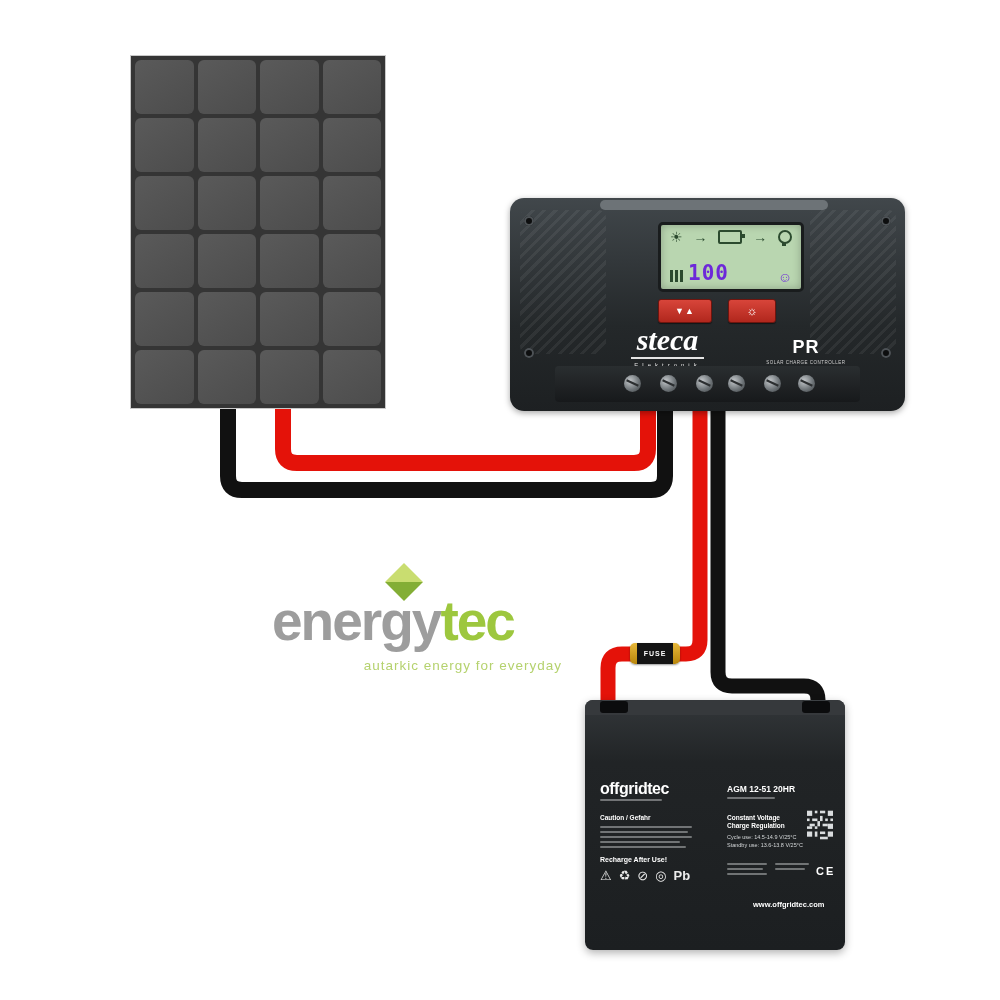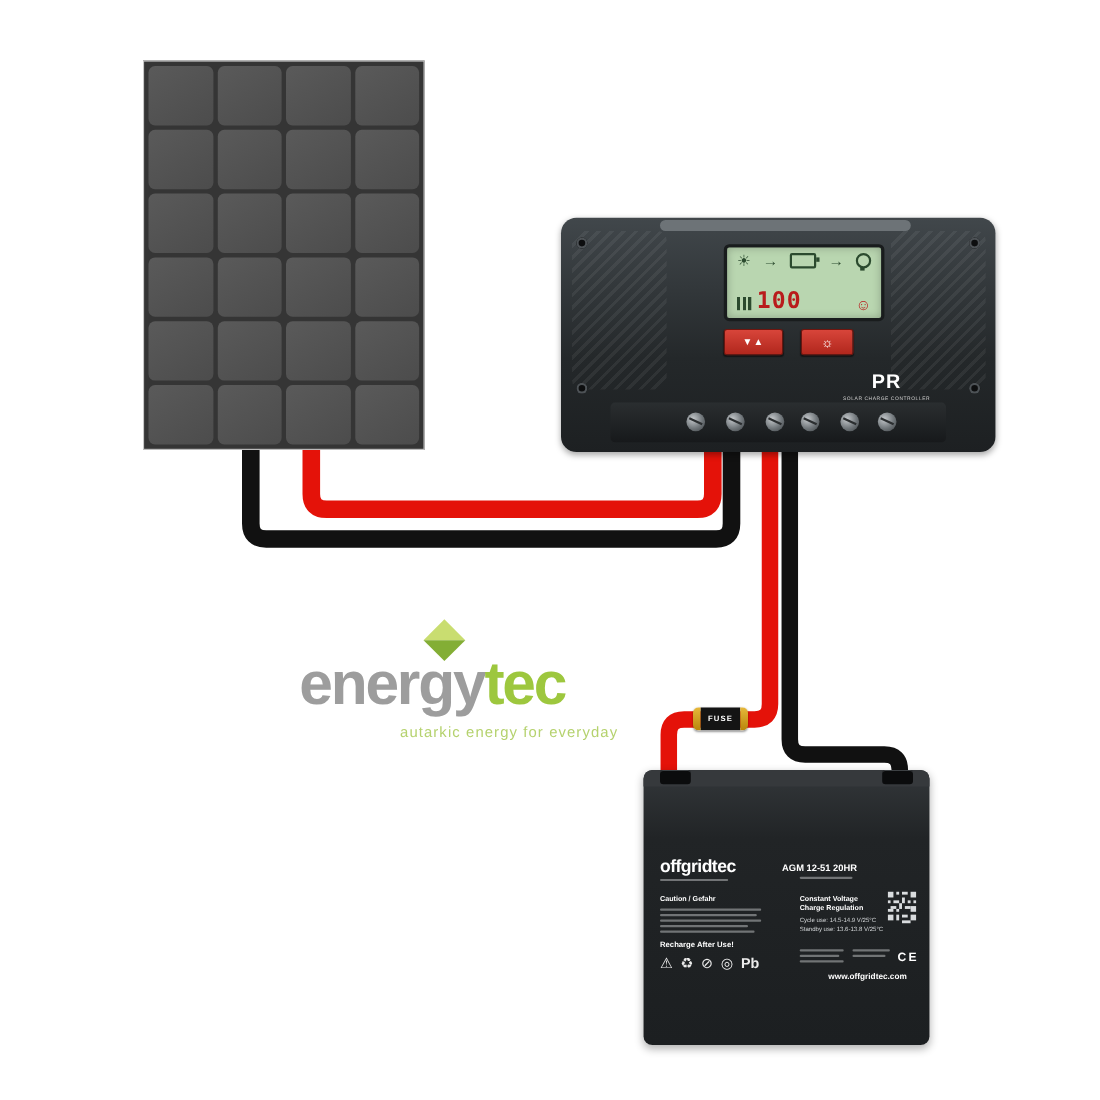--- a/index.html
+++ b/index.html
@@ -34,21 +34,21 @@
   .mount{position:absolute;width:10px;height:10px;border-radius:50%;background:#0d0e0f;
          box-shadow:inset 0 0 0 2px #4d5256;}
   .lcd{position:absolute;left:148px;top:24px;width:146px;height:70px;background:#b9d6b0;
        border:3px solid #191c1d;border-radius:5px;box-sizing:border-box;padding:5px 9px;
        box-shadow:inset 0 0 8px rgba(0,0,0,.25);display:flex;flex-direction:column;justify-content:space-between;}
   .lcd-row1{display:flex;align-items:center;justify-content:space-between;color:#2b4a2e;font-size:14px;line-height:1;}
   .batt-icon{width:20px;height:10px;border:2px solid #2b4a2e;border-radius:2px;position:relative;display:inline-block;}
   .batt-icon::after{content:"";position:absolute;right:-5px;top:2px;width:3px;height:4px;background:#2b4a2e;}
   .bulb-icon{width:10px;height:10px;border:2px solid #2b4a2e;border-radius:50%;display:inline-block;position:relative;}
   .bulb-icon::after{content:"";position:absolute;left:2px;bottom:-4px;width:4px;height:3px;background:#2b4a2e;}
-  .lcd-row2{display:flex;align-items:flex-end;gap:5px;color:#b91c1c;}
+  .lcd-row2{display:flex;align-items:flex-end;gap:5px;color:#6d28d9;}
   .bars-icon{display:inline-block;width:13px;height:12px;margin-bottom:2px;
              background:linear-gradient(to right,#2b4a2e 0 3px,transparent 3px 5px,
                         #2b4a2e 5px 8px,transparent 8px 10px,#2b4a2e 10px 13px);}
   .lcd-value{font-family:"DejaVu Sans Mono",monospace;font-weight:bold;font-size:21px;line-height:1;letter-spacing:1px;}
   .lcd-smiley{margin-left:auto;font-size:14px;line-height:1;}
   .btn{position:absolute;top:101px;height:22px;background:linear-gradient(#d8453a,#b1271d);
        border:1px solid #6f150e;border-radius:3px;color:#fff;display:flex;align-items:center;
        justify-content:center;box-shadow:0 1px 1px rgba(0,0,0,.5);}
   .btn1{left:148px;width:52px;font-size:9px;letter-spacing:1px;}
   .btn2{left:218px;width:46px;font-size:12px;}
@@ -74,30 +74,30 @@
               color:#b5d26e;font-size:13.5px;letter-spacing:1px;}
 
   
   .battery{position:absolute;left:585px;top:700px;width:260px;height:250px;
            background:linear-gradient(#33373a,#212426 25%,#1c1f21);border-radius:8px;
            box-shadow:0 3px 8px rgba(0,0,0,.3);color:#fff;}
   .battery-lid{position:absolute;left:0;top:0;width:100%;height:15px;background:#36393c;border-radius:8px 8px 0 0;}
   .term{position:absolute;top:0;width:28px;height:13px;background:#0b0c0d;border-radius:3px;box-shadow:inset 0 1px 0 #3d4144;}
   .term.left{left:15px;} .term.right{left:217px;}
   .bat-brand{position:absolute;left:15px;top:80px;font-size:16px;font-weight:bold;letter-spacing:-.5px;}
-  .bat-model{position:absolute;left:126px;top:84px;font-size:8.5px;font-weight:bold;}
+  .bat-model{position:absolute;left:142px;top:84px;font-size:8.5px;font-weight:bold;}
   .tline{position:absolute;height:2px;background:#8d9092;opacity:.75;border-radius:1px;}
   .bat-caution{position:absolute;left:15px;top:114px;font-size:6.5px;font-weight:bold;}
   .bat-reg{position:absolute;left:142px;top:114px;width:74px;font-size:6.5px;font-weight:bold;line-height:1.2;}
   .bat-use{position:absolute;left:142px;font-size:5.5px;color:#d4d7d9;}
   .bat-recharge{position:absolute;left:15px;top:156px;font-size:7px;font-weight:bold;}
   .bat-symbols{position:absolute;left:15px;top:168px;display:flex;align-items:center;gap:7px;
                color:#ececec;font-size:13px;}
   .bat-pb{font-size:13px;font-weight:bold;}
-  .bat-web{position:absolute;left:168px;top:183px;font-size:7.5px;font-weight:bold;}
+  .bat-web{position:absolute;left:168px;top:200px;font-size:7.5px;font-weight:bold;}
   .bat-ce{position:absolute;left:231px;top:165px;font-size:11px;font-weight:bold;letter-spacing:2px;}
   .qr{position:absolute;left:222px;top:110px;}
 </style>
 </head>
 <body>
 
 <div id="stage">
 
   <div class="watermark">
     <svg class="wm-icon" width="40" height="40" viewBox="0 0 40 40">
@@ -176,20 +176,24 @@
       </div>
     </div>
 
     <div class="btn btn1">
         <span>▼▲</span>
       </div>
     <div class="btn btn2">
         <span>☼</span>
       </div>
 
+    <div class="steca">
+      <div class="steca-name">steca</div>
+      <div class="steca-sub">Elektronik</div>
+    </div>
 
     <div class="series-block">
       <div class="series">PR</div>
       <div class="series-sub">SOLAR CHARGE CONTROLLER</div>
     </div>
 
     <div class="terminal-strip">
       <div class="screw" style="left:69px;"></div>
       <div class="screw" style="left:105px;"></div>
       <div class="screw" style="left:141px;"></div>

